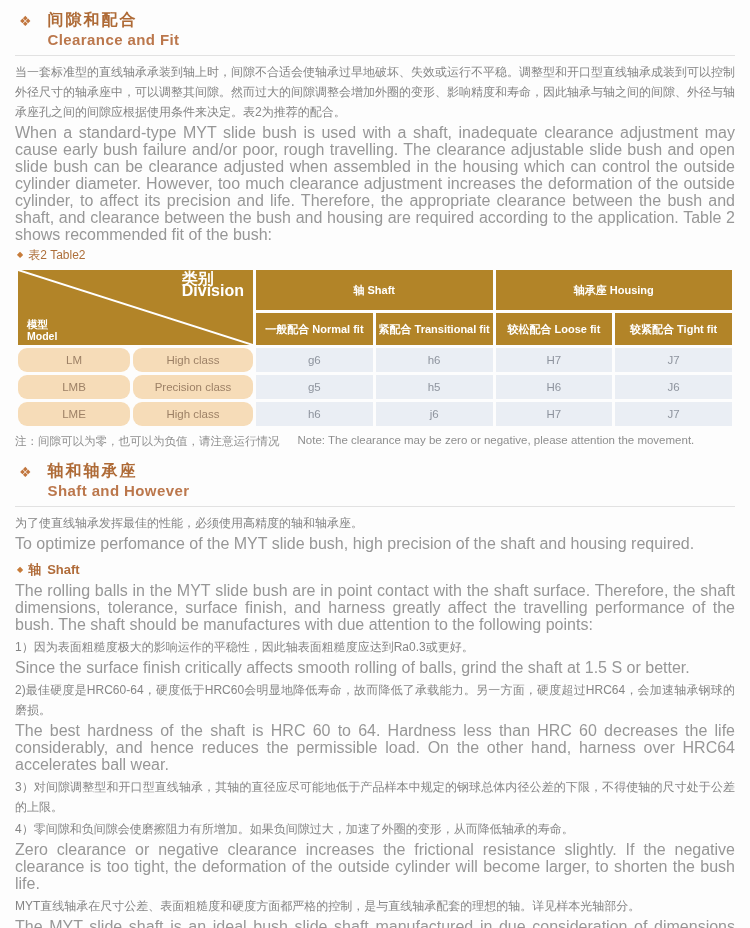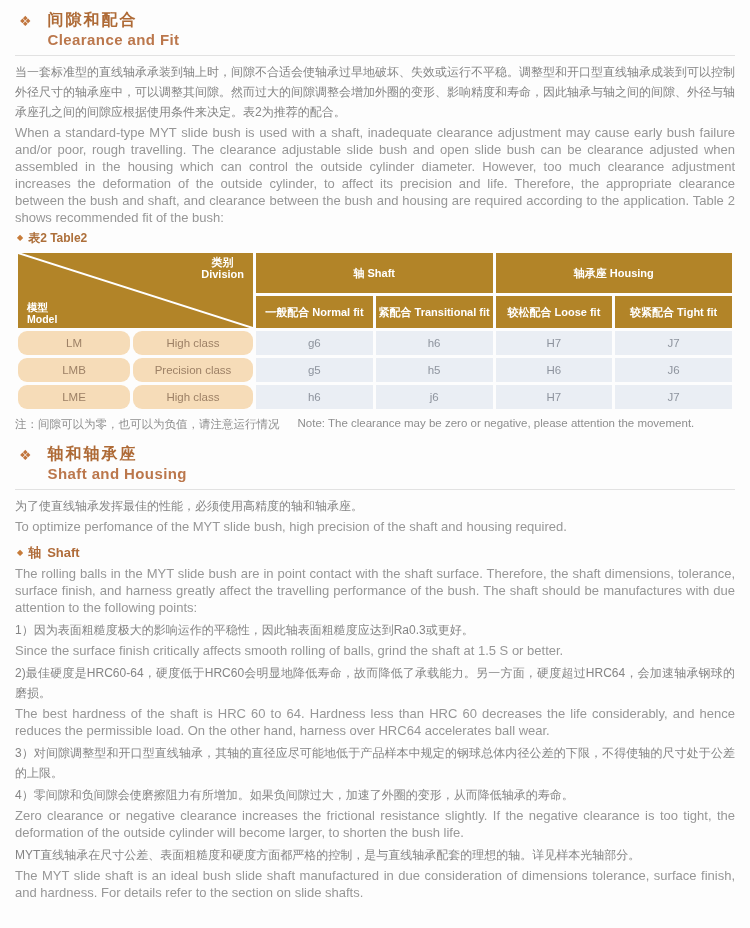--- a/index.html
+++ b/index.html
@@ -8,35 +8,35 @@
 
   
   .section-head { display:flex; align-items:flex-start; margin-top:4px; }
   .head-icon { color:#c1763e; font-size:14px; line-height:20px; margin:1px 16px 0 4px; }
   .head-title-zh { font-size:16px; font-weight:bold; color:#ae6a36; letter-spacing:2px; line-height:20px; }
   .head-title-en { font-size:15px; font-weight:bold; color:#bb774c; letter-spacing:0.4px; line-height:20px; }
   .rule { height:1px; background:#e2e2e2; margin:5px 0 6px 0; }
 
   
   .para-zh { font-size:12px; color:#858585; line-height:20px; margin-bottom:2px; text-align:justify; }
-  .para-en { font-size:13px; color:#979797; line-height:17px; margin-bottom:4px; text-align:justify; }
+  .para-en { font-size:16px; color:#979797; line-height:17px; margin-bottom:4px; text-align:justify; }
 
   
-  .tbl-label { font-size:12px; color:#ad6f3a; font-weight:bold; margin:0 0 3px 2px; }
+  .tbl-label { font-size:12px; color:#ad6f3a; font-weight:normal; margin:0 0 3px 2px; }
   .bullet { color:#c77c3a; font-size:8px; vertical-align:2px; margin-right:5px; }
 
   
   table.fit-table { width:720px; border-collapse:separate; border-spacing:3px; table-layout:fixed; }
   col.c-model { width:112px; } col.c-division { width:120px; }
   .fit-table th { background:#b28428; color:#ffffff; font-size:11px; font-weight:bold; text-align:center; vertical-align:middle; }
   .fit-table th.group { height:40px; }
   .fit-table th.sub { height:32px; }
   th.corner { position:relative; padding:0; }
   .corner svg { position:absolute; left:0; top:0; width:100%; height:100%; }
-  .corner-tr { position:absolute; top:3px; right:9px; text-align:center; font-size:11px; line-height:12px; font-weight:bold; }
+  .corner-tr { position:absolute; top:3px; right:9px; text-align:left; font-size:16px; line-height:12px; font-weight:bold; }
   .corner-bl { position:absolute; bottom:3px; left:9px; text-align:left; font-size:10.5px; line-height:12px; font-weight:bold; }
   .fit-table td { height:24px; text-align:center; vertical-align:middle; font-size:11.5px; }
   td.peach { background:#f6dcb8; color:#9d8166;border-radius:9px; }
   td.bluegray { background:#eaeef4; color:#8e949e; }
 
   .note-row { display:flex; margin-top:5px; font-size:11.5px; color:#8e8e8e; }
   .note-zh { margin-right:18px; white-space:nowrap; }
   .note-en { white-space:nowrap; }
 
   
@@ -129,21 +129,21 @@
 
   <div class="note-row">
     <span class="note-zh">注：间隙可以为零，也可以为负值，请注意运行情况</span>
     <span class="note-en">Note: The clearance may be zero or negative, please attention the movement.</span>
   </div>
 
   <div class="section-head s2-gap">
     <span class="head-icon">❖</span>
     <div>
       <div class="head-title-zh">轴和轴承座</div>
-      <div class="head-title-en">Shaft and Housing</div>
+      <div class="head-title-en">Shaft and However</div>
     </div>
   </div>
   <div class="rule"></div>
 
   <p class="para-zh">为了使直线轴承发挥最佳的性能，必须使用高精度的轴和轴承座。</p>
   <p class="para-en">To optimize perfomance of the MYT slide bush, high precision of the shaft and housing required.</p>
 
   <div class="sub-head">
     <span class="bullet">◆</span><span>轴</span><span class="en">Shaft</span>
   </div>

